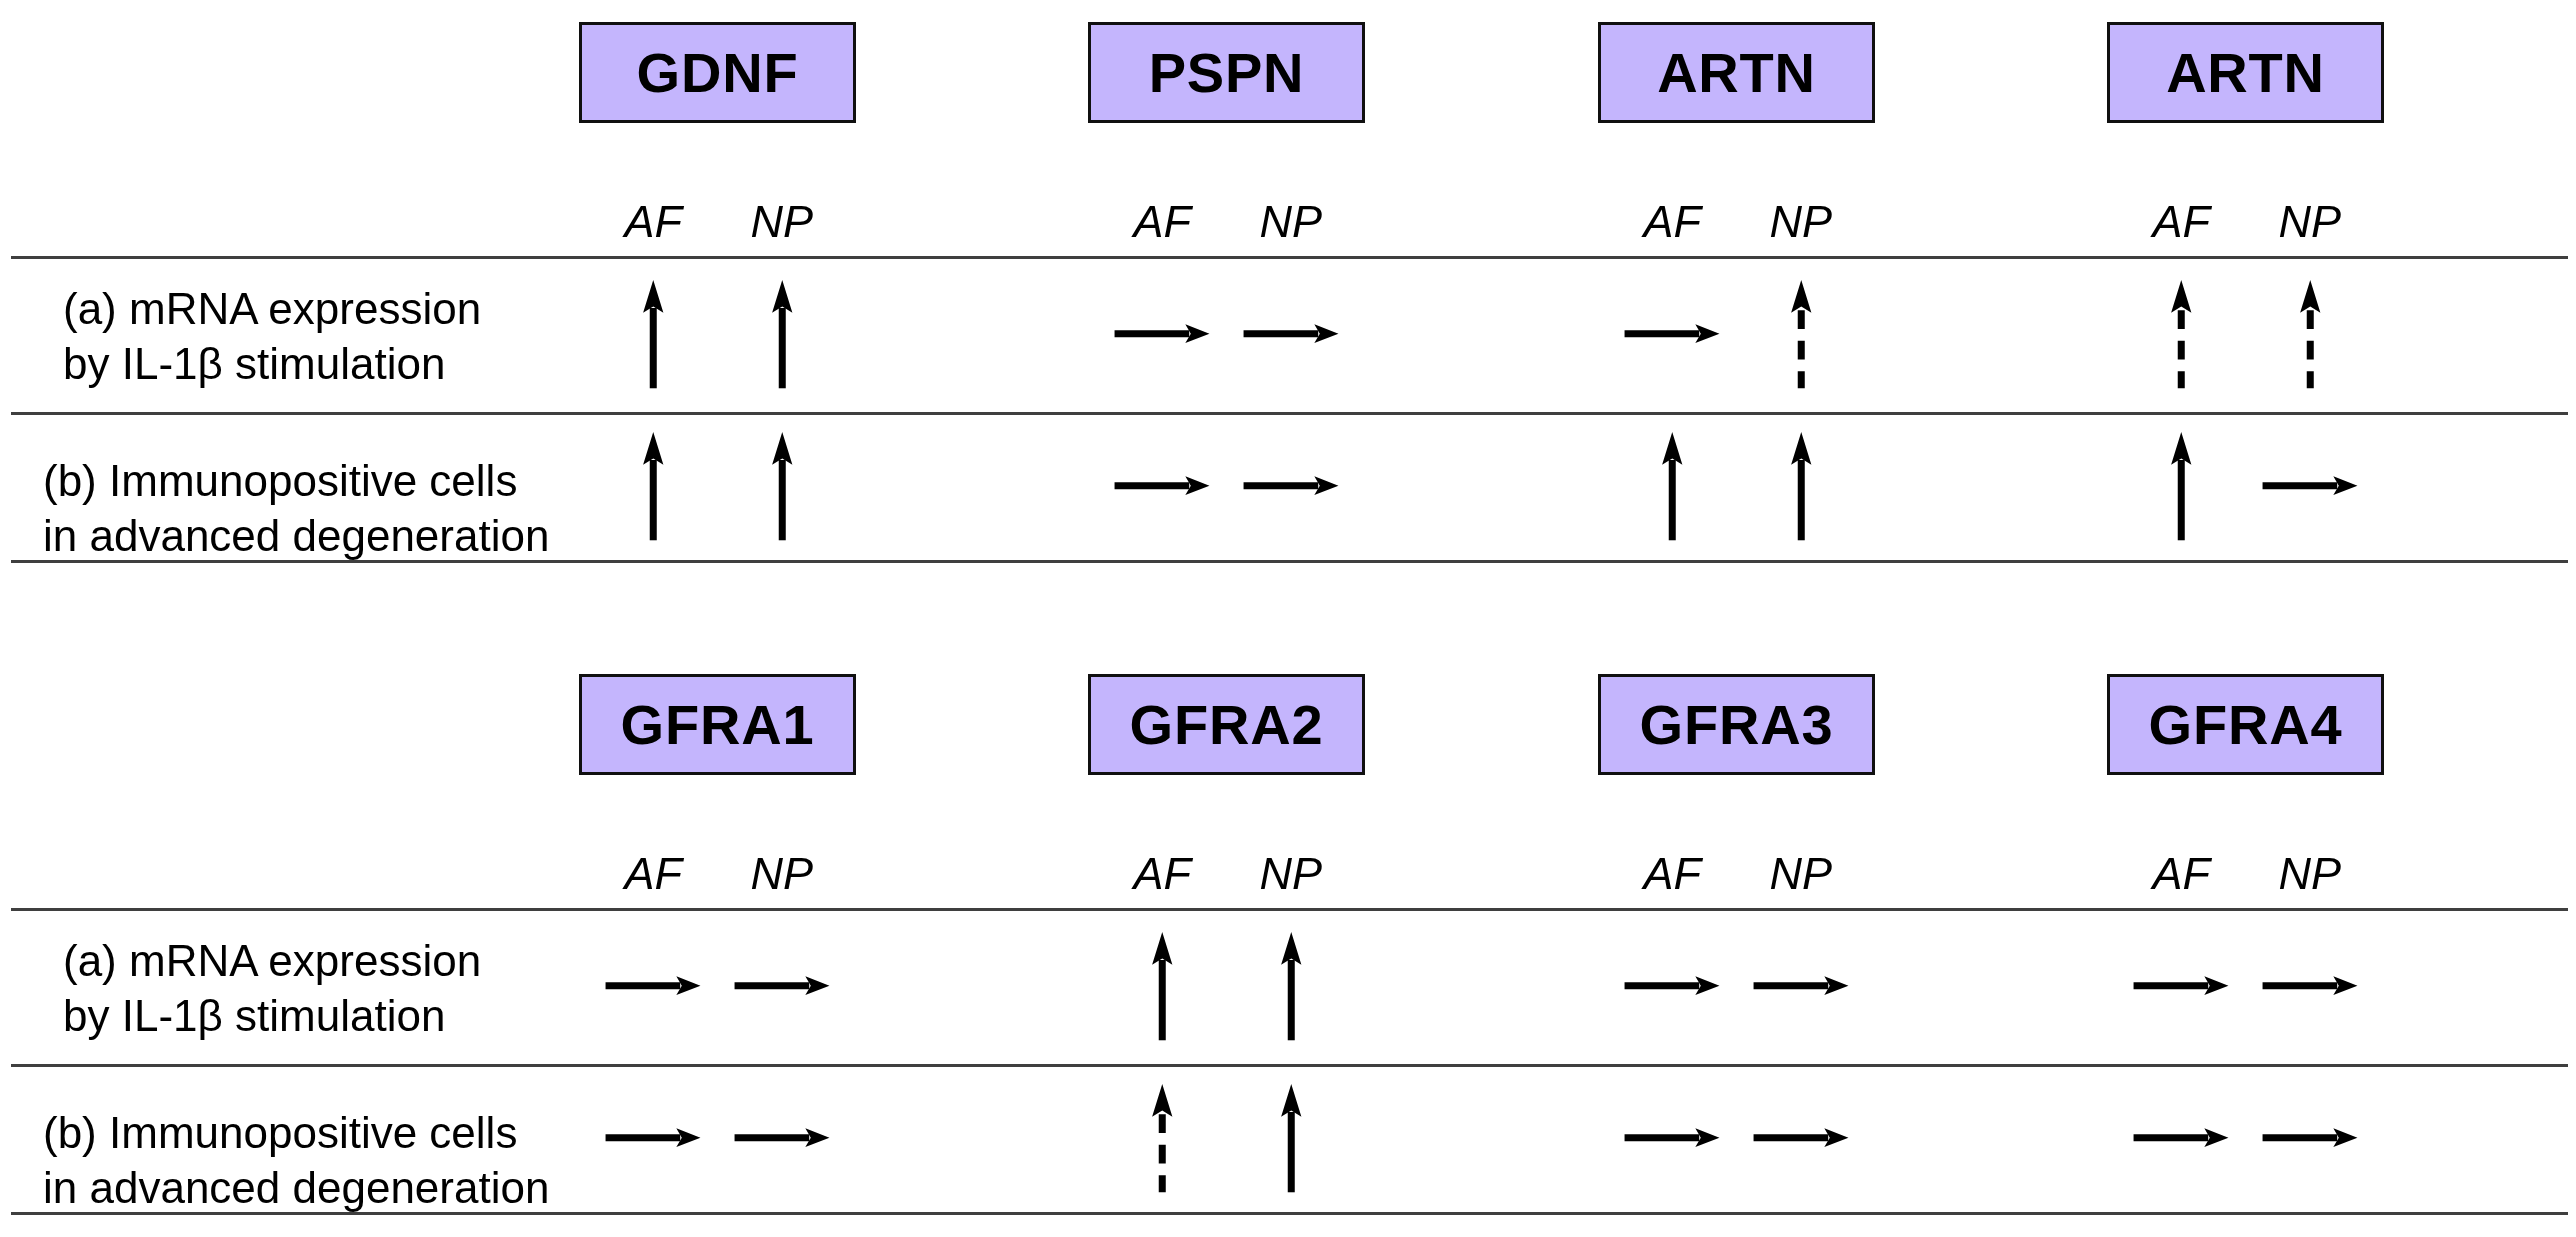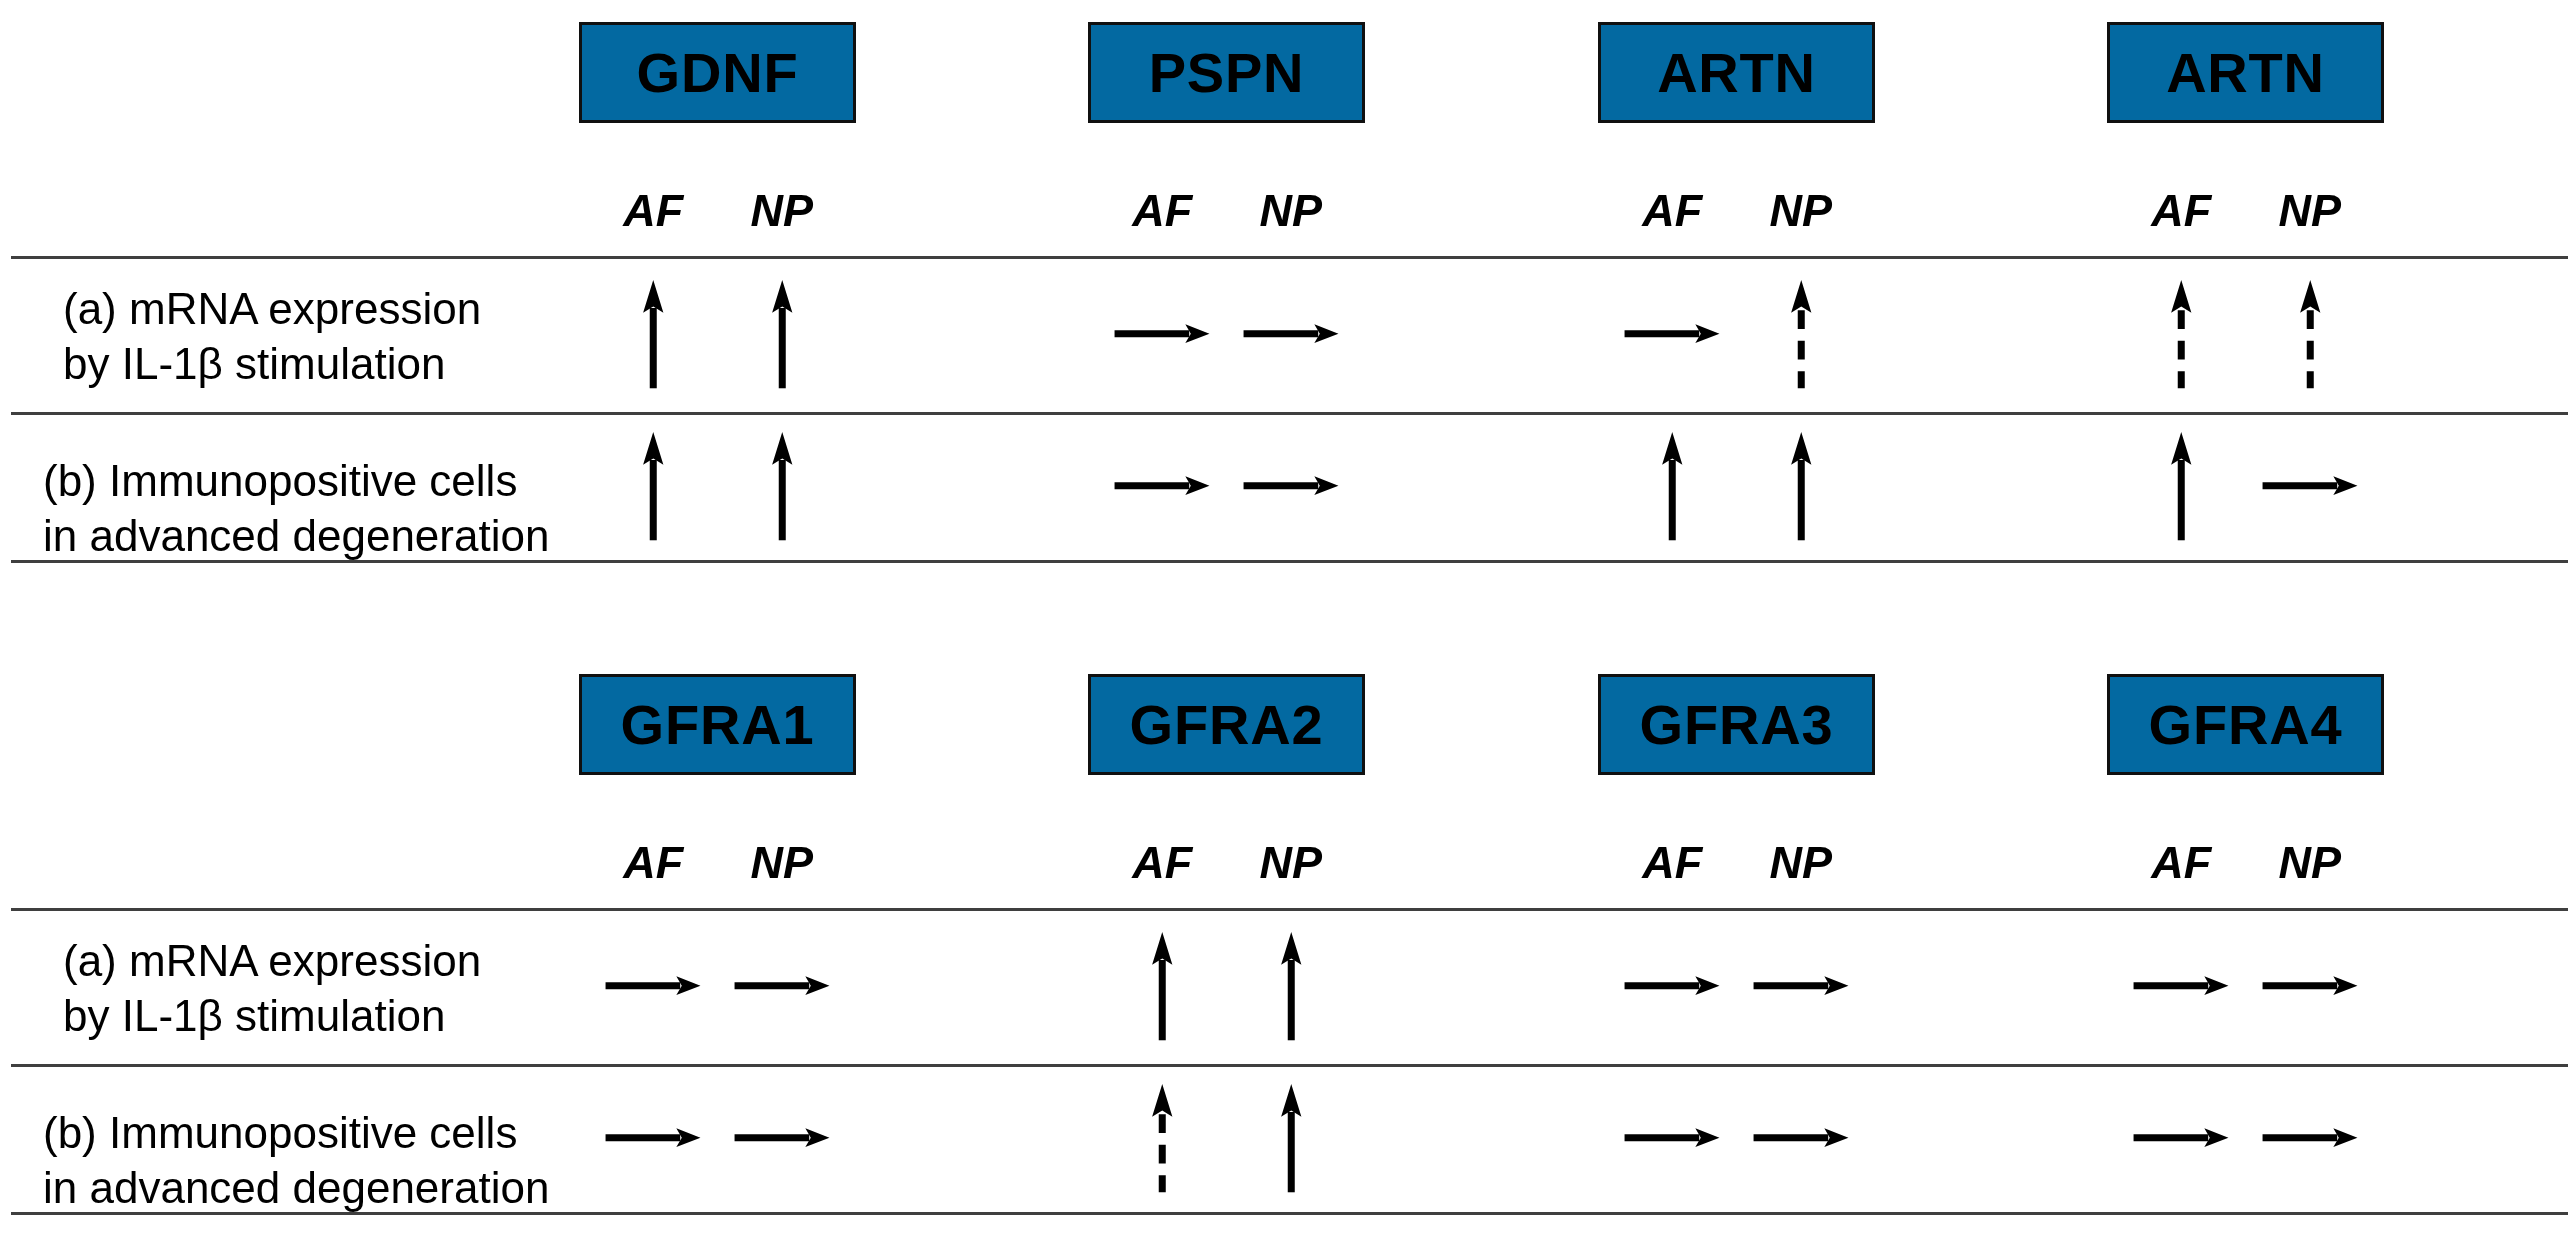--- a/index.html
+++ b/index.html
@@ -27,27 +27,27 @@
     display:flex;flex-direction:column;justify-content:center;
     font-size:44px;line-height:55px;letter-spacing:0px;
   }
   .rowlabel.la{top:259px;height:153px;margin-left:20px;}
   .rowlabel.lb{top:415px;height:185px;}
 
   
   .group{position:absolute;top:0;width:257px;height:565px;}
   .gbox{
     position:absolute;top:22px;left:-10px;width:271px;height:95px;
-    border:3.1px solid #101010;background:#0369a1;
+    border:3.1px solid #101010;background:#c4b5fd;
     display:flex;align-items:center;justify-content:center;
   }
   .gname{font-weight:bold;font-size:56px;letter-spacing:0.8px;}
 
   .pair{position:absolute;left:0;width:257px;display:flex;}
-  .pair.hdr{top:125px;height:131px;font-weight:bold;}
+  .pair.hdr{top:136px;height:131px;}
   .pair.rowa{top:257px;height:154px;}
   .pair.rowb{top:412px;height:148px;}
   .pair > span{
     width:129px;display:flex;align-items:center;justify-content:center;height:100%;
     box-sizing:border-box;
   }
   .pair.hdr > .sub{
     align-items:flex-end;padding-bottom:19px;
     font-style:italic;font-size:45px;
   }

